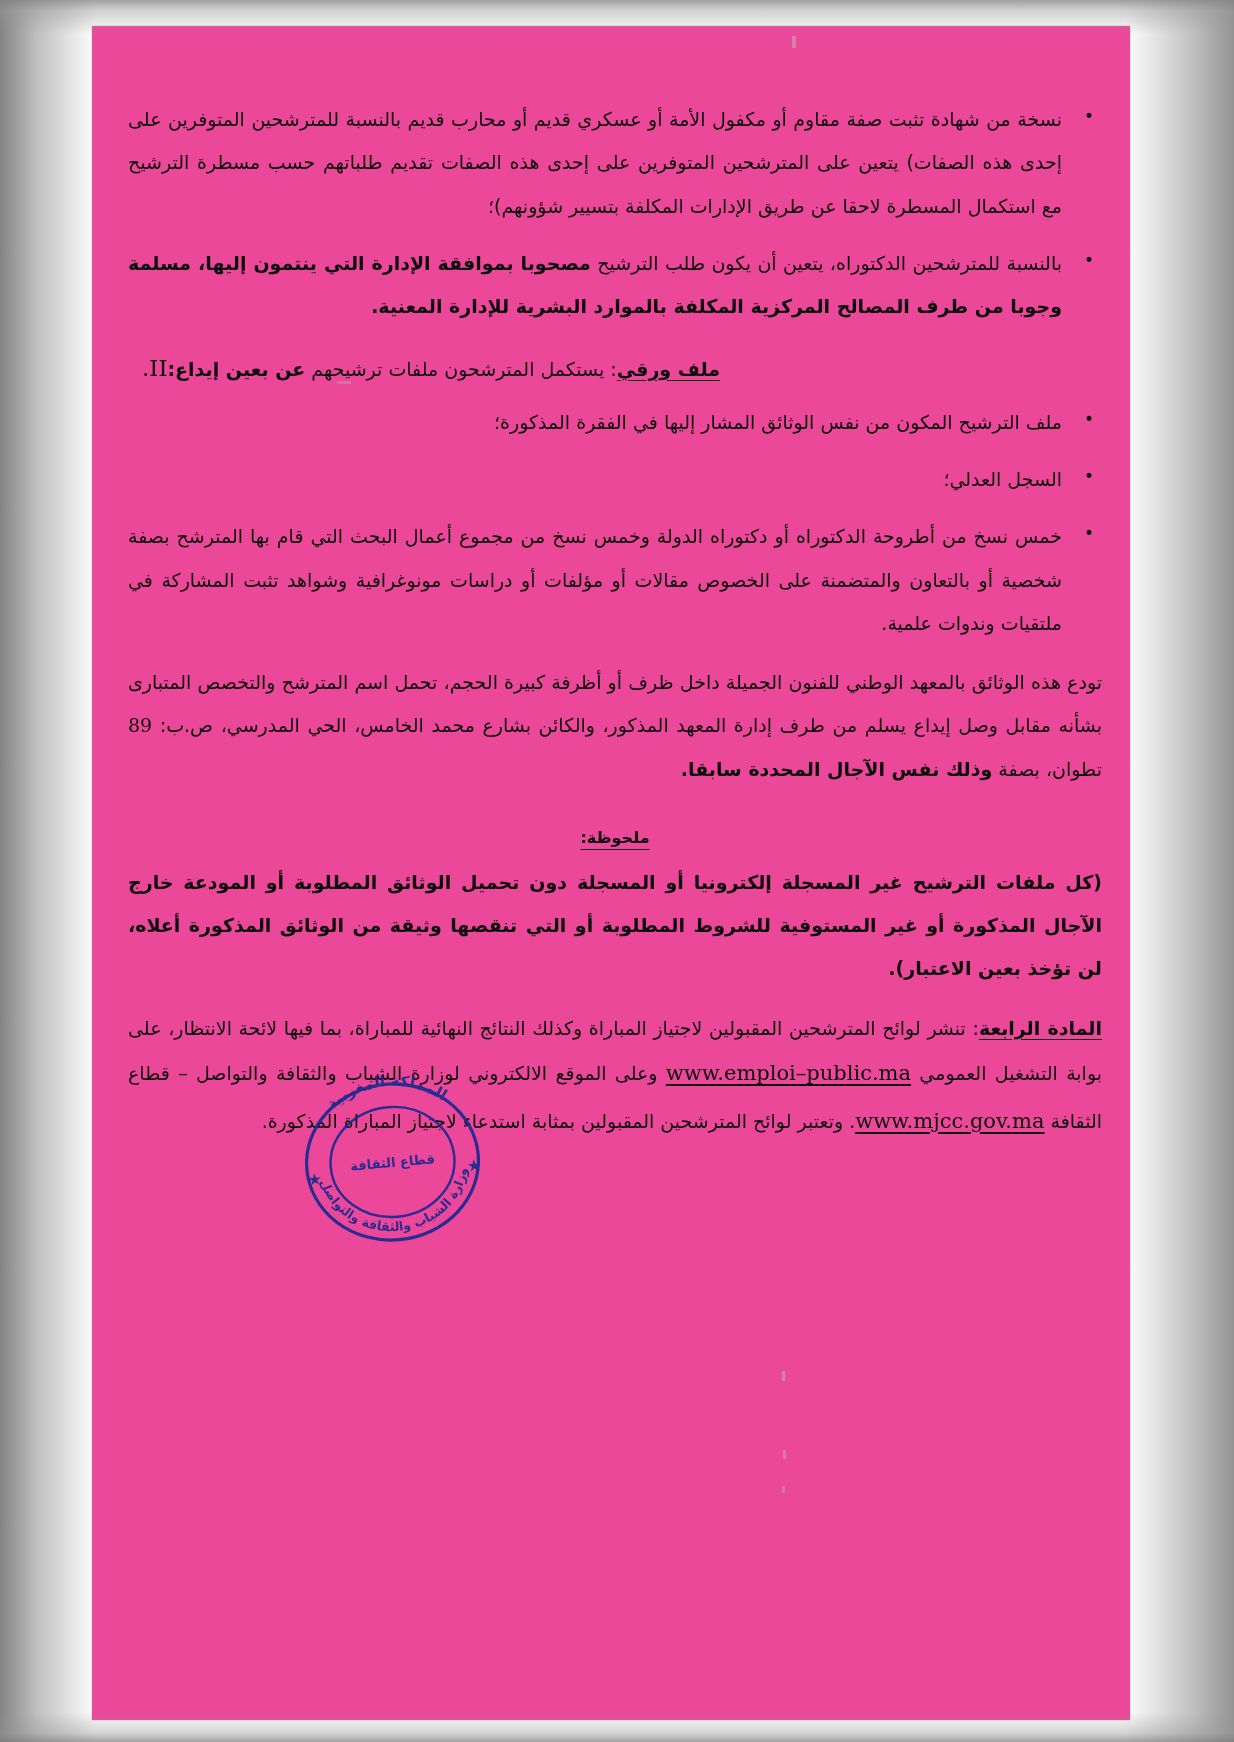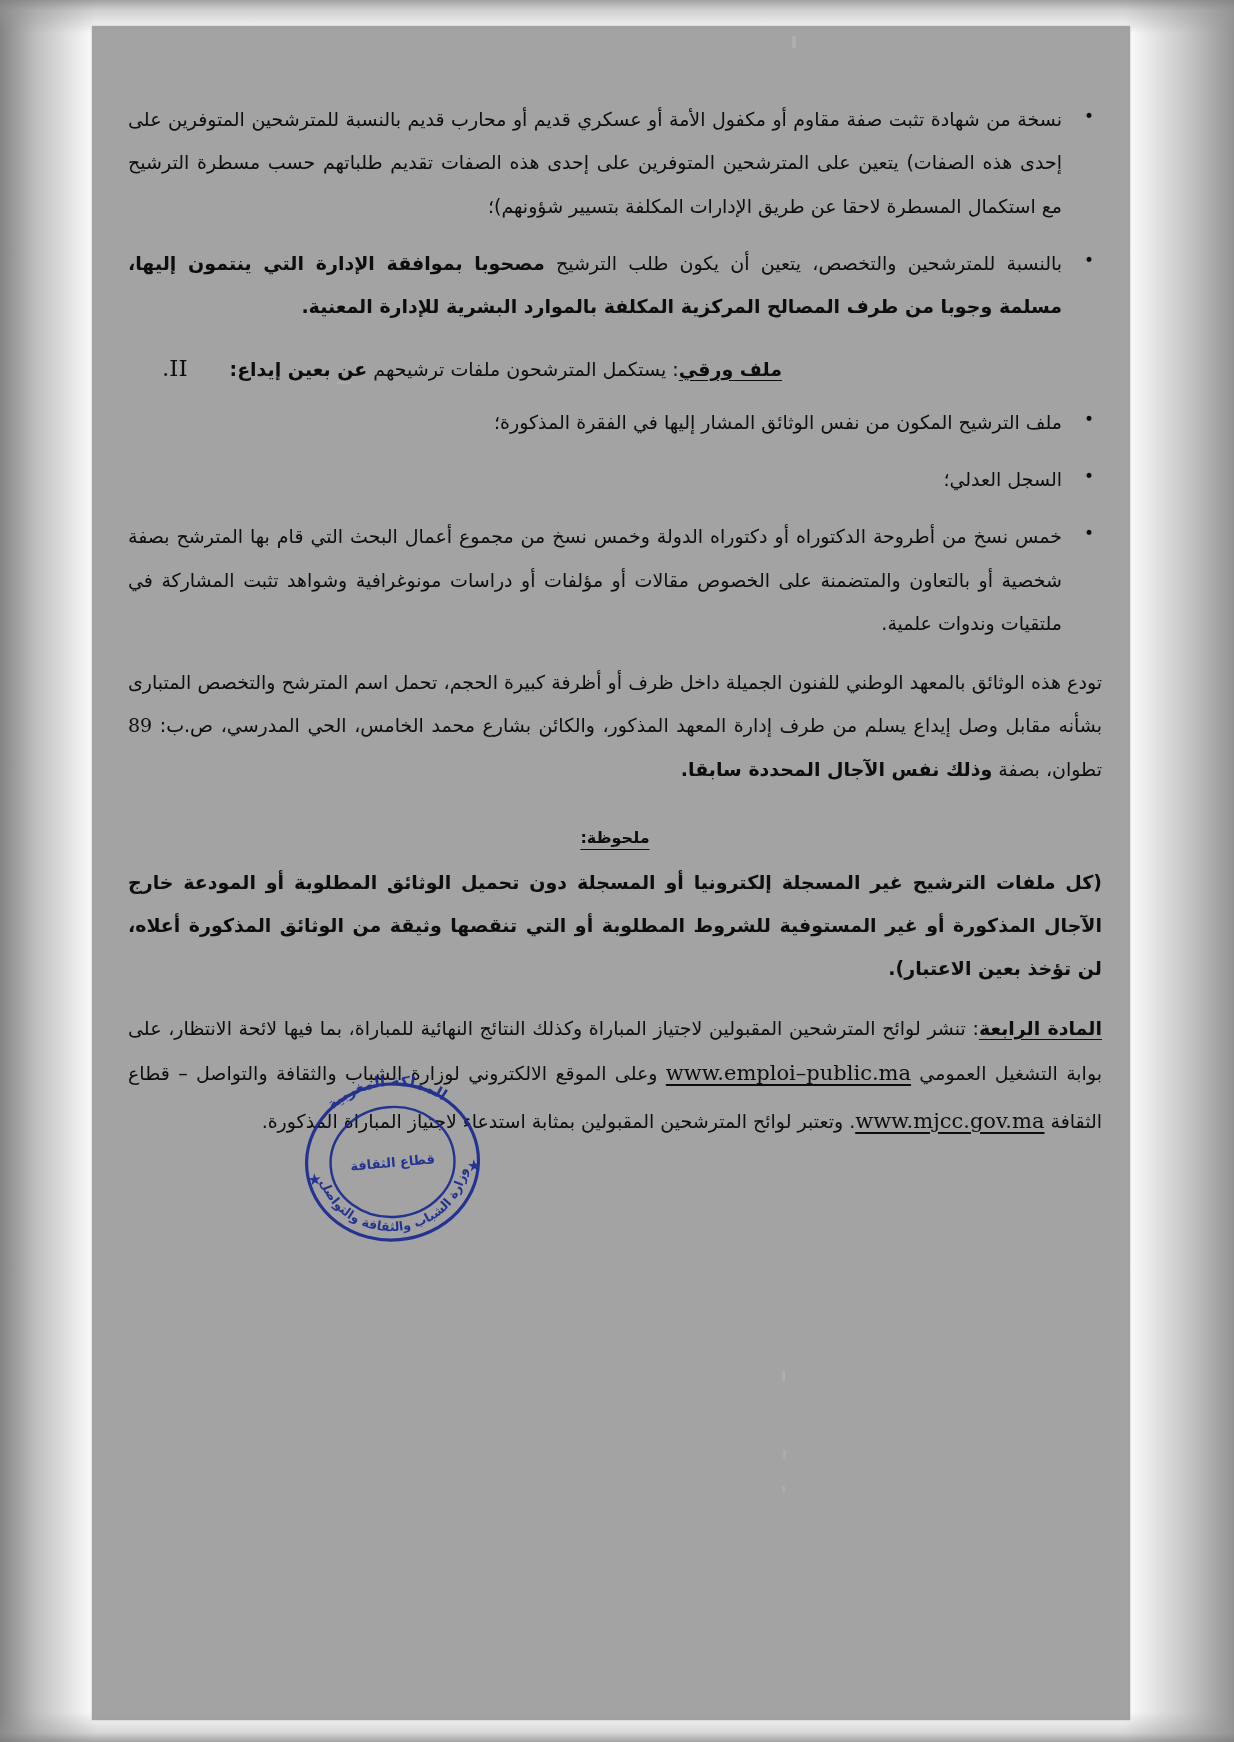--- a/index.html
+++ b/index.html
@@ -48,21 +48,21 @@
     width: 100%; height: 30px;
     background: linear-gradient(to bottom, rgba(150,150,150,0) 0%, rgba(150,150,150,0.4) 70%, rgba(125,125,125,0.7) 100%);
     pointer-events: none;
   }
   .sheet {
     position: absolute;
     top: 26px;
     left: 92px;
     right: 104px;
     bottom: 22px;
-    background: #a3a3a3;
+    background: #ec4899;
     box-shadow: 0 0 2px rgba(0,0,0,0.25);
   }
 
   .content {
     position: absolute;
     top: 72px;
     left: 36px;
     right: 28px;
     direction: rtl;
     text-align: justify;
@@ -96,27 +96,26 @@
   }
   li.tight { margin-bottom: 8px; }
 
   .b { font-weight: bold; }
   .u { text-decoration: underline; text-underline-offset: 4px; }
 
   
   .section-II {
     display: flex;
     flex-direction: row-reverse;
-    justify-content: center;
+    justify-content: flex-start;
     align-items: baseline;
     margin: 16px 0 10px 0;
     padding-right: 300px;
     font-size: 19px;
     line-height: 2.0;
-    gap: 42px;
   }
   .section-II .numeral {
     font-family: "DejaVu Serif", serif;
     font-size: 23px;
     margin-left: 14px;
     white-space: nowrap;
   }
   .section-II .sec-text { }
 
   
@@ -181,21 +180,21 @@
 
   <div class="sheet">
 
     <div class="content">
 
       <ul class="bullets">
         <li>
           <span>نسخة من شهادة تثبت صفة مقاوم أو مكفول الأمة أو عسكري قديم أو محارب قديم بالنسبة للمترشحين المتوفرين على إحدى هذه الصفات) يتعين على المترشحين المتوفرين على إحدى هذه الصفات تقديم طلباتهم حسب مسطرة الترشيح مع استكمال المسطرة لاحقا عن طريق الإدارات المكلفة بتسيير شؤونهم)؛</span>
         </li>
         <li>
-          <span>بالنسبة للمترشحين والتخصص، يتعين أن يكون طلب الترشيح </span><span class="b">مصحوبا بموافقة الإدارة التي ينتمون إليها، مسلمة وجوبا من طرف المصالح المركزية المكلفة بالموارد البشرية للإدارة المعنية.</span>
+          <span>بالنسبة للمترشحين الدكتوراه، يتعين أن يكون طلب الترشيح </span><span class="b">مصحوبا بموافقة الإدارة التي ينتمون إليها، مسلمة وجوبا من طرف المصالح المركزية المكلفة بالموارد البشرية للإدارة المعنية.</span>
         </li>
       </ul>
 
       <div class="section-II">
         <span class="numeral">II.</span>
         <span class="sec-text"><span class="b u">ملف ورقي</span><span>: يستكمل المترشحون ملفات ترشيحهم </span><span class="b">عن بعين إيداع:</span></span>
       </div>
 
       <ul class="bullets">
         <li class="tight">

